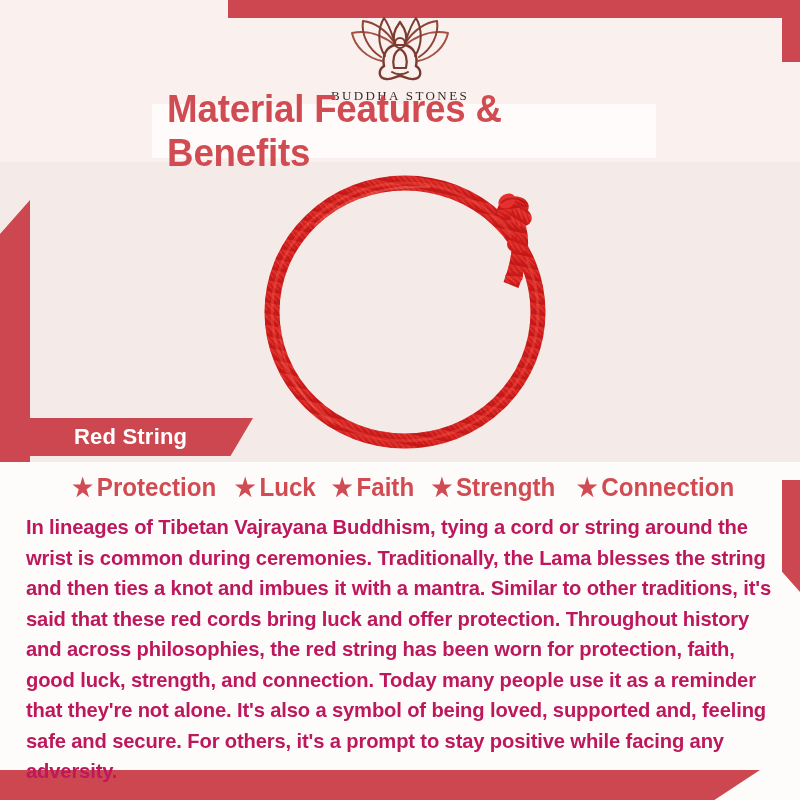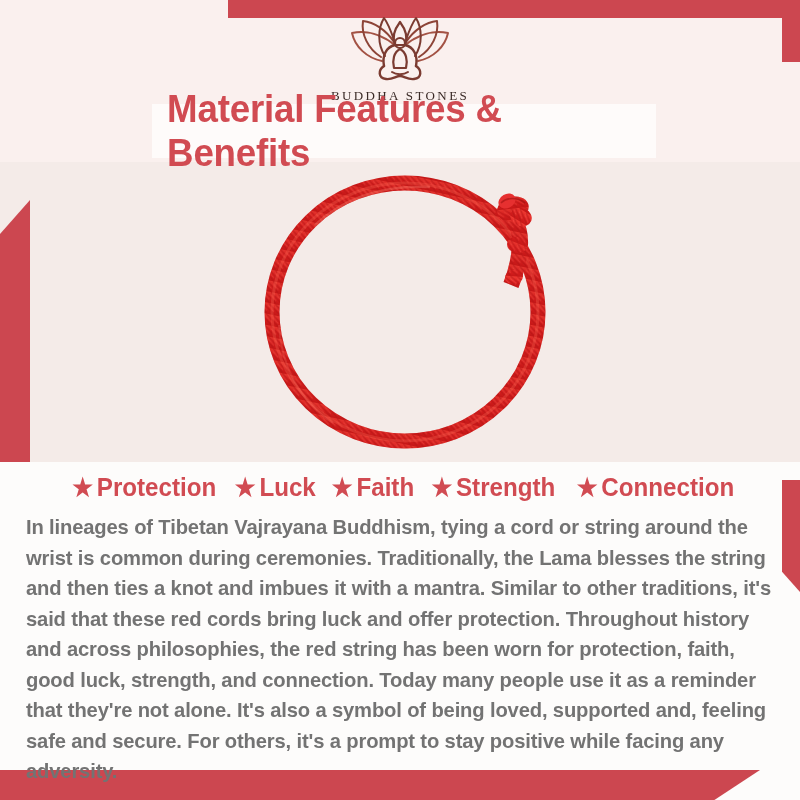--- a/index.html
+++ b/index.html
@@ -127,21 +127,21 @@
     color:#d14b52;
   }
 
   
   .body-copy {
     position:absolute; left:26px; top:512px;
     width:752px;
     font-size:20.2px;
     font-weight:bold;
     line-height:30.5px;
-    color:#737373;
+    color:#be185d;
     letter-spacing:-0.15px;
     text-align:left;
   }
 </style>
 </head>
 <body>
 
 <div id="page">
 
   <div class="zone-top"></div>
@@ -219,20 +219,23 @@
     <path d="M246 38 C252 32 262 32 270 38" stroke="#9e1010" stroke-width="1.6" fill="none" opacity="0.6"></path>
 
     <ellipse cx="262" cy="80" rx="10" ry="8" fill="url(#braid)" transform="rotate(10 262 80)"></ellipse>
     <ellipse cx="262" cy="80" rx="10" ry="8" fill="#cf1c1c" opacity="0.2"></ellipse>
     <ellipse cx="259" cy="112" rx="9" ry="7" fill="url(#braid)" transform="rotate(-8 259 112)"></ellipse>
 
     <path d="M60 60 C90 32 130 20 175 22" stroke="#ff8574" stroke-width="2.4" fill="none" opacity="0.35"></path>
     <path d="M24 160 C26 200 44 236 78 258" stroke="#ff8574" stroke-width="2" fill="none" opacity="0.22"></path>
   </svg>
 
+  <div class="label-banner">
+    <span class="label-text">Red String</span>
+  </div>
 
   <div class="features">
     <span class="feature">
       <span class="star">★</span>
       <span>Protection</span>
     </span>
     <span class="feature">
       <span class="star">★</span>
       <span>Luck</span>
     </span>

